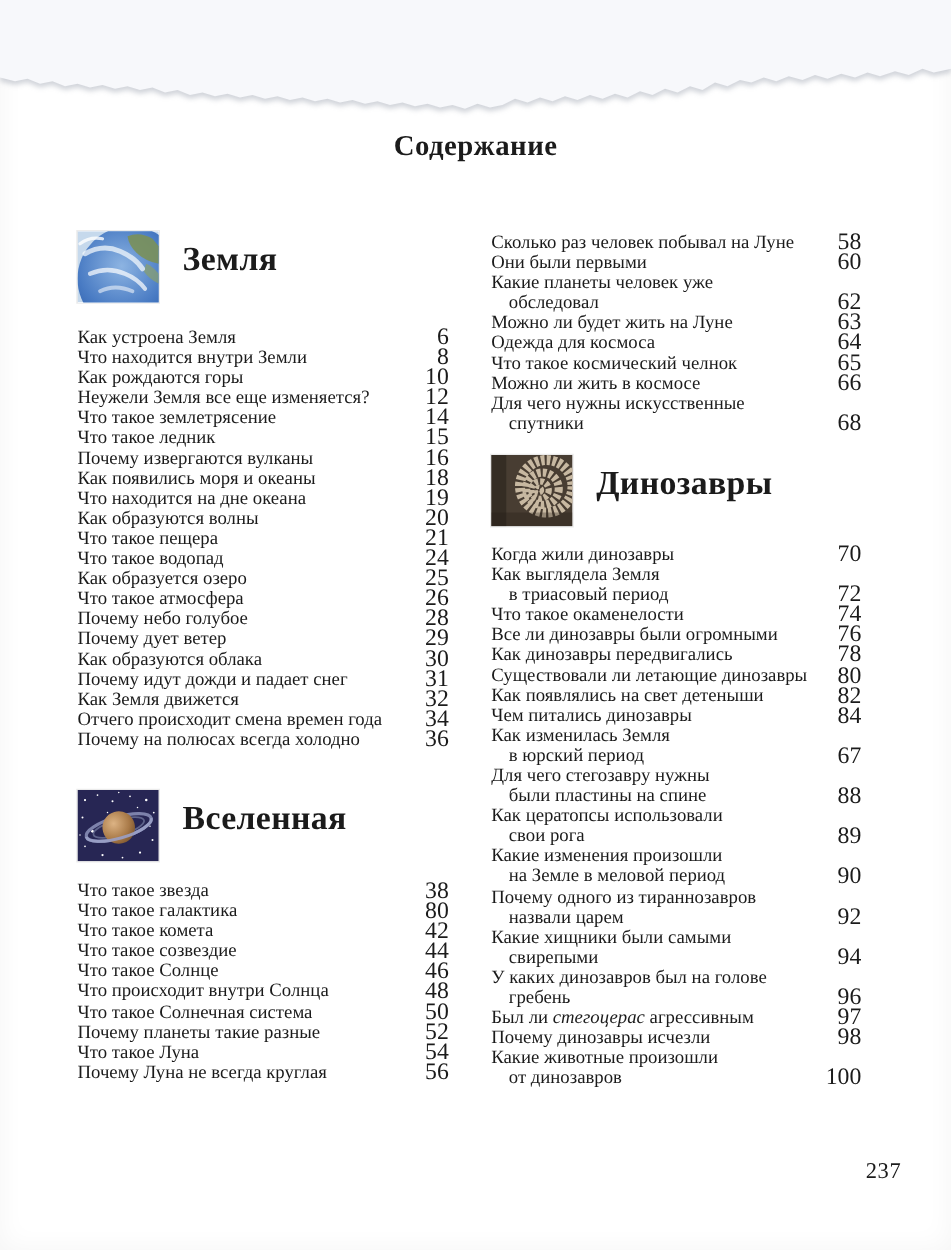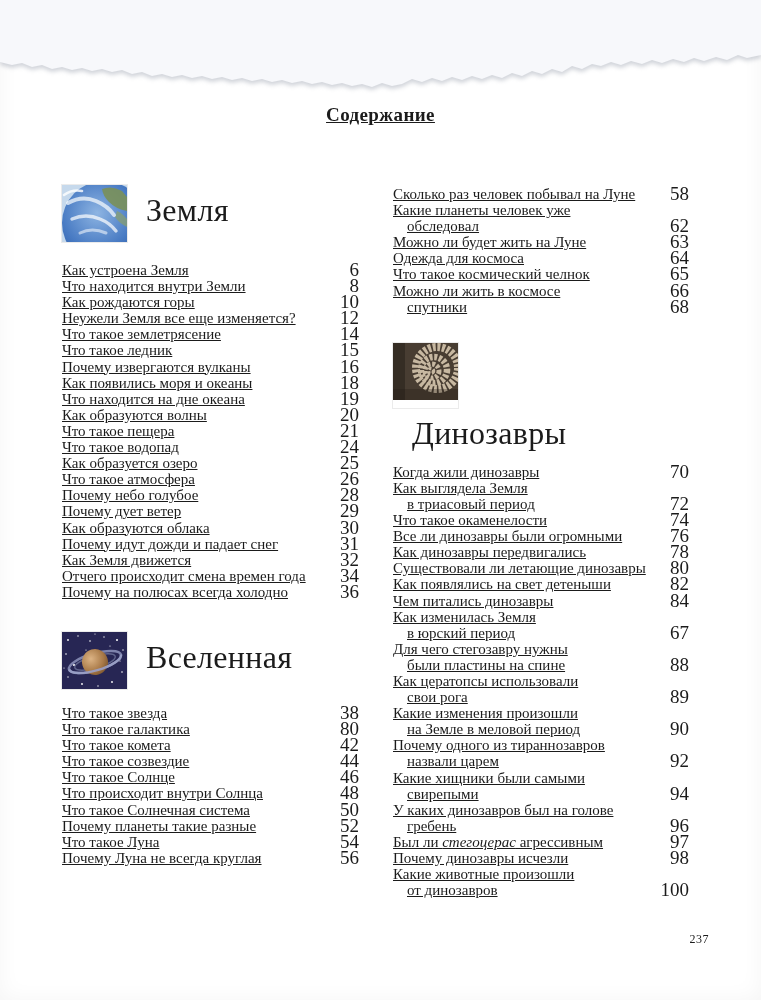--- a/index.html
+++ b/index.html
@@ -12,49 +12,49 @@
     overflow:hidden;
     box-shadow:inset 0 0 22px rgba(0,0,0,0.045);
   }
   
   .torn-strip{position:absolute;top:0;left:0;width:761px;height:100px;pointer-events:none;}
   .torn-strip svg{display:block;}
   .torn-path{fill:#f7f8fb;filter:drop-shadow(0px 3px 2px rgba(115,125,142,0.33));}
 
   .page-title{
     position:absolute;top:104px;left:0;width:100%;
-    text-align:center;font-size:19px;font-weight:bold;letter-spacing:0.4px;text-decoration:underline;
+    text-align:center;font-size:23px;font-weight:bold;letter-spacing:0.4px;
   }
 
   .col{position:absolute;}
   .col-left{left:62px;top:185px;width:297px;}
   .col-right{left:393px;top:186px;width:296px;}
 
   .section-header{display:flex;align-items:flex-start;}
   .thumb{width:65px;height:57px;flex:0 0 65px;display:block;box-shadow:0 0 0 1px rgba(0,0,0,0.08);}
   .thumb svg{display:block;width:65px;height:57px;}
-  .section-title{font-size:32px;font-weight:normal;padding-top:9px;margin-left:19px;letter-spacing:0.3px;line-height:1;}
+  .section-title{font-size:27px;font-weight:bold;padding-top:9px;margin-left:19px;letter-spacing:0.3px;line-height:1;}
 
   .toc{width:100%;}
   .toc-row{display:flex;justify-content:space-between;align-items:flex-end;}
-  .toc-lines{flex:1 1 auto;text-decoration:underline;}
+  .toc-lines{flex:1 1 auto;}
   .toc-line{font-size:15px;line-height:16.1px;white-space:nowrap;}
   .toc-line.cont{padding-left:14px;}
   .toc-page{font-size:19px;line-height:16.1px;text-align:right;padding-left:6px;}
 
   .hdr-zemlya{margin-bottom:0;}
   .gap-after-zemlya-hdr{height:20px;}
   .hdr-vselennaya{margin-top:32px;}
   .gap-after-vselennaya-hdr{height:16px;}
-  .hdr-dinozavry{margin-top:28px;flex-direction:column;}
+  .hdr-dinozavry{margin-top:17px;}
   .gap-after-dinozavry-hdr{height:15px;}
 
   .folio{
-    position:absolute;right:52px;bottom:53px;
-    font-size:12px;letter-spacing:0.5px;
+    position:absolute;right:40px;bottom:53px;
+    font-size:18px;letter-spacing:0.5px;
   }
 </style>
 </head>
 <body>
 
 <div class="page">
 
   <div class="torn-strip">
     <svg width="761" height="100" viewBox="0 0 761 100" aria-hidden="true">
       <path class="torn-path" d="M0,0 H761 V55
@@ -338,20 +338,26 @@
 
     <div class="toc">
         <div class="toc-row">
           <div class="toc-lines">
             <div class="toc-line"><span>Сколько раз человек побывал на Луне</span></div>
           </div>
           <div class="toc-page">58</div>
         </div>
         <div class="toc-row">
           <div class="toc-lines">
+            <div class="toc-line"><span>Они были первыми</span></div>
+          </div>
+          <div class="toc-page">60</div>
+        </div>
+        <div class="toc-row">
+          <div class="toc-lines">
             <div class="toc-line"><span>Какие планеты человек уже</span></div>
             <div class="toc-line cont"><span>обследовал</span></div>
           </div>
           <div class="toc-page">62</div>
         </div>
         <div class="toc-row">
           <div class="toc-lines">
             <div class="toc-line"><span>Можно ли будет жить на Луне</span></div>
           </div>
           <div class="toc-page">63</div>
@@ -369,20 +375,21 @@
           <div class="toc-page">65</div>
         </div>
         <div class="toc-row">
           <div class="toc-lines">
             <div class="toc-line"><span>Можно ли жить в космосе</span></div>
           </div>
           <div class="toc-page">66</div>
         </div>
         <div class="toc-row">
           <div class="toc-lines">
+            <div class="toc-line"><span>Для чего нужны искусственные</span></div>
             <div class="toc-line cont"><span>спутники</span></div>
           </div>
           <div class="toc-page">68</div>
         </div>
       </div>
 
     <div class="section-header hdr-dinozavry">
       <span class="thumb">
         <svg viewBox="0 0 65 57" aria-hidden="true">
           <rect width="65" height="57" fill="#55483c"></rect>

